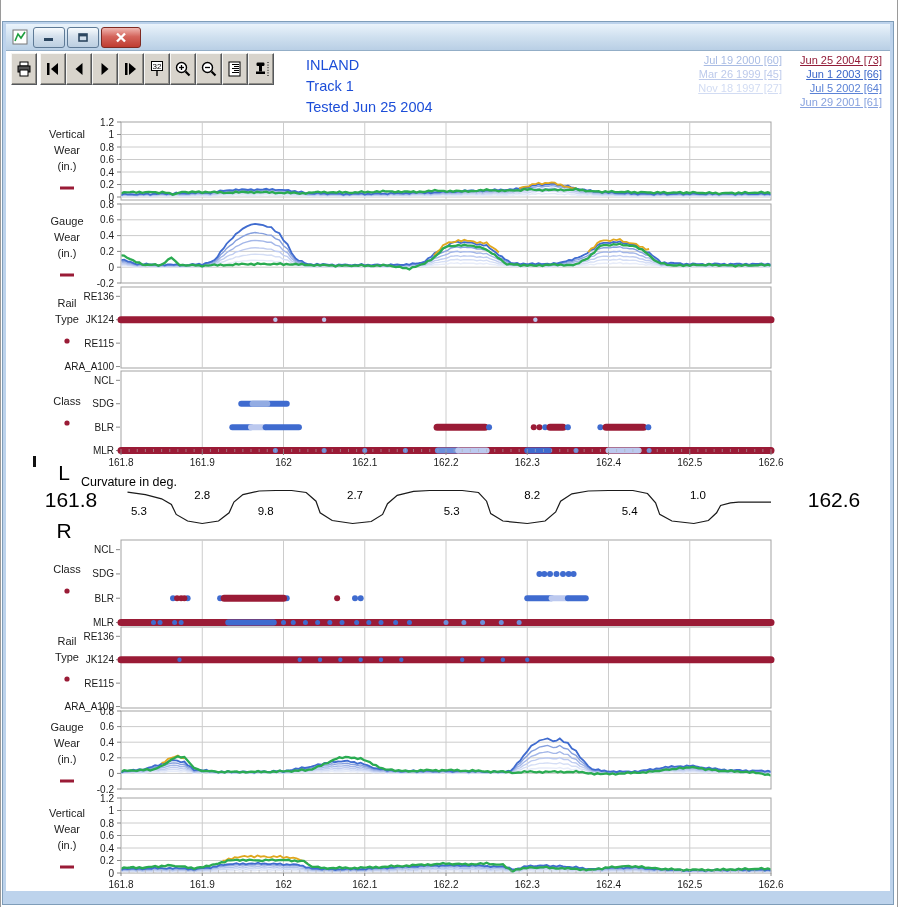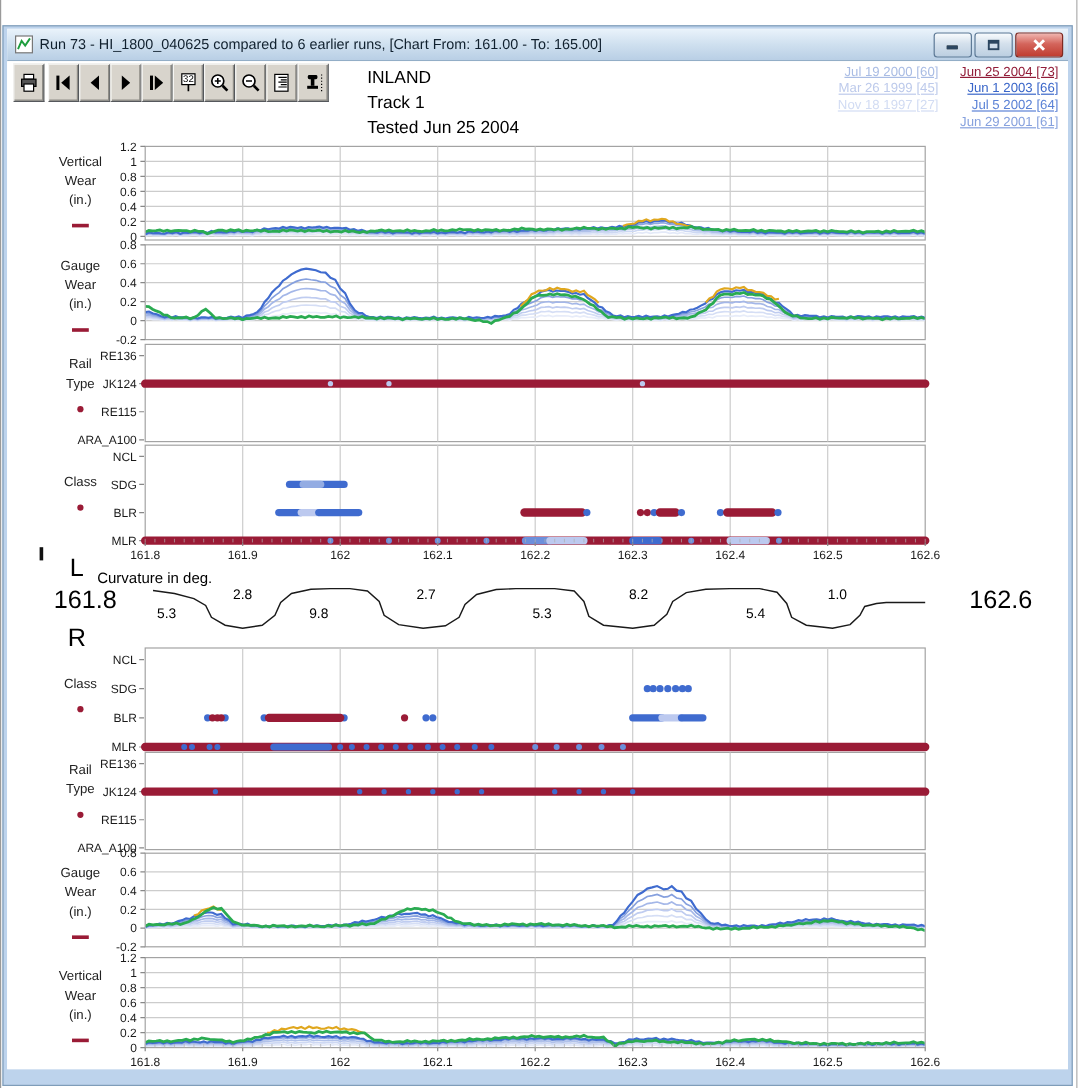--- a/index.html
+++ b/index.html
@@ -13,21 +13,21 @@
   .titlebar{height:26px;background:linear-gradient(#eaf3fb,#cfe0ef 50%,#b9cfe5);border-bottom:1px solid #93aec7;display:flex;align-items:center;padding:0 4px 0 6px;}
   .app-icon{width:16px;height:16px;margin-right:5px;flex:0 0 auto;}
   .title-text{font-size:12px;color:#10202e;flex:1 1 auto;white-space:nowrap;overflow:hidden;}
   .winbtns{display:flex;gap:2px;align-items:center;}
   .wbtn{width:30px;height:19px;border:1px solid #5e7a96;border-radius:3px;background:linear-gradient(#f8fbfd,#d4e0ec 45%,#bccfe1);display:flex;align-items:center;justify-content:center;}
   .wbtn.close{width:38px;background:linear-gradient(#f0b6b0,#d4655c 45%,#bf3c30);border-color:#7e2a22;}
   .content{position:relative;flex:1 1 auto;background:#fff;padding-left:28px;}
   .toolbar{position:absolute;left:5px;top:2px;display:flex;}
   .tbtn{width:26px;height:32px;background:#d8d4cc;border:1px solid #55585c;border-top-color:#f6f6f4;border-left-color:#f6f6f4;box-shadow:inset -1px -1px 0 #8f8d87;display:flex;align-items:center;justify-content:center;box-sizing:border-box;}
   .tbtn:first-child{margin-right:3px;}
-  .header-block{position:absolute;left:300px;top:4px;font-size:14.5px;color:#000000;line-height:21px;}
+  .header-block{position:absolute;left:300px;top:4px;font-size:14.5px;color:#1d4ed8;line-height:21px;}
   .legend{position:absolute;right:8px;top:2px;font-size:11px;}
   .lg-row{display:flex;justify-content:flex-end;height:14px;line-height:14px;}
   .lg-cell{width:100px;text-align:right;white-space:nowrap;text-decoration:underline;}
   .lg-cell.c2{width:100px;}
   #charts{position:absolute;left:0;top:0;pointer-events:none;z-index:10;}
   #charts text{font-family:"Liberation Sans",sans-serif;}
 </style>
 </head>
 <body>
 
@@ -35,21 +35,20 @@
 
   <div class="mdi">
     <div class="win">
       <div class="titlebar">
         <span class="app-icon">
           <svg width="16" height="16" viewBox="0 0 16 16">
             <rect x="1" y="1" width="14" height="14" fill="#fff" stroke="#777"></rect>
             <path d="M3 12 L6 5 L9 9 L13 3" fill="none" stroke="#1e9e3e" stroke-width="1.6"></path>
           </svg>
         </span>
-        <span class="title-text">Run 73 - HI_1800_040625 compared to 6 earlier runs, [Chart From: 161.00 - To: 165.00]</span>
         <span class="winbtns">
           <span class="wbtn">
             <svg width="12" height="10" viewBox="0 0 12 10">
                 <rect x="1" y="6" width="9" height="3" fill="#2c4references660"></rect>
                 <rect x="1" y="6" width="9" height="3" fill="#2c4660"></rect>
               </svg>
           </span>
           <span class="wbtn">
             <svg width="12" height="11" viewBox="0 0 12 11">
                 <rect x="2" y="2" width="8" height="7" fill="none" stroke="#2c4660" stroke-width="1.6"></rect>

